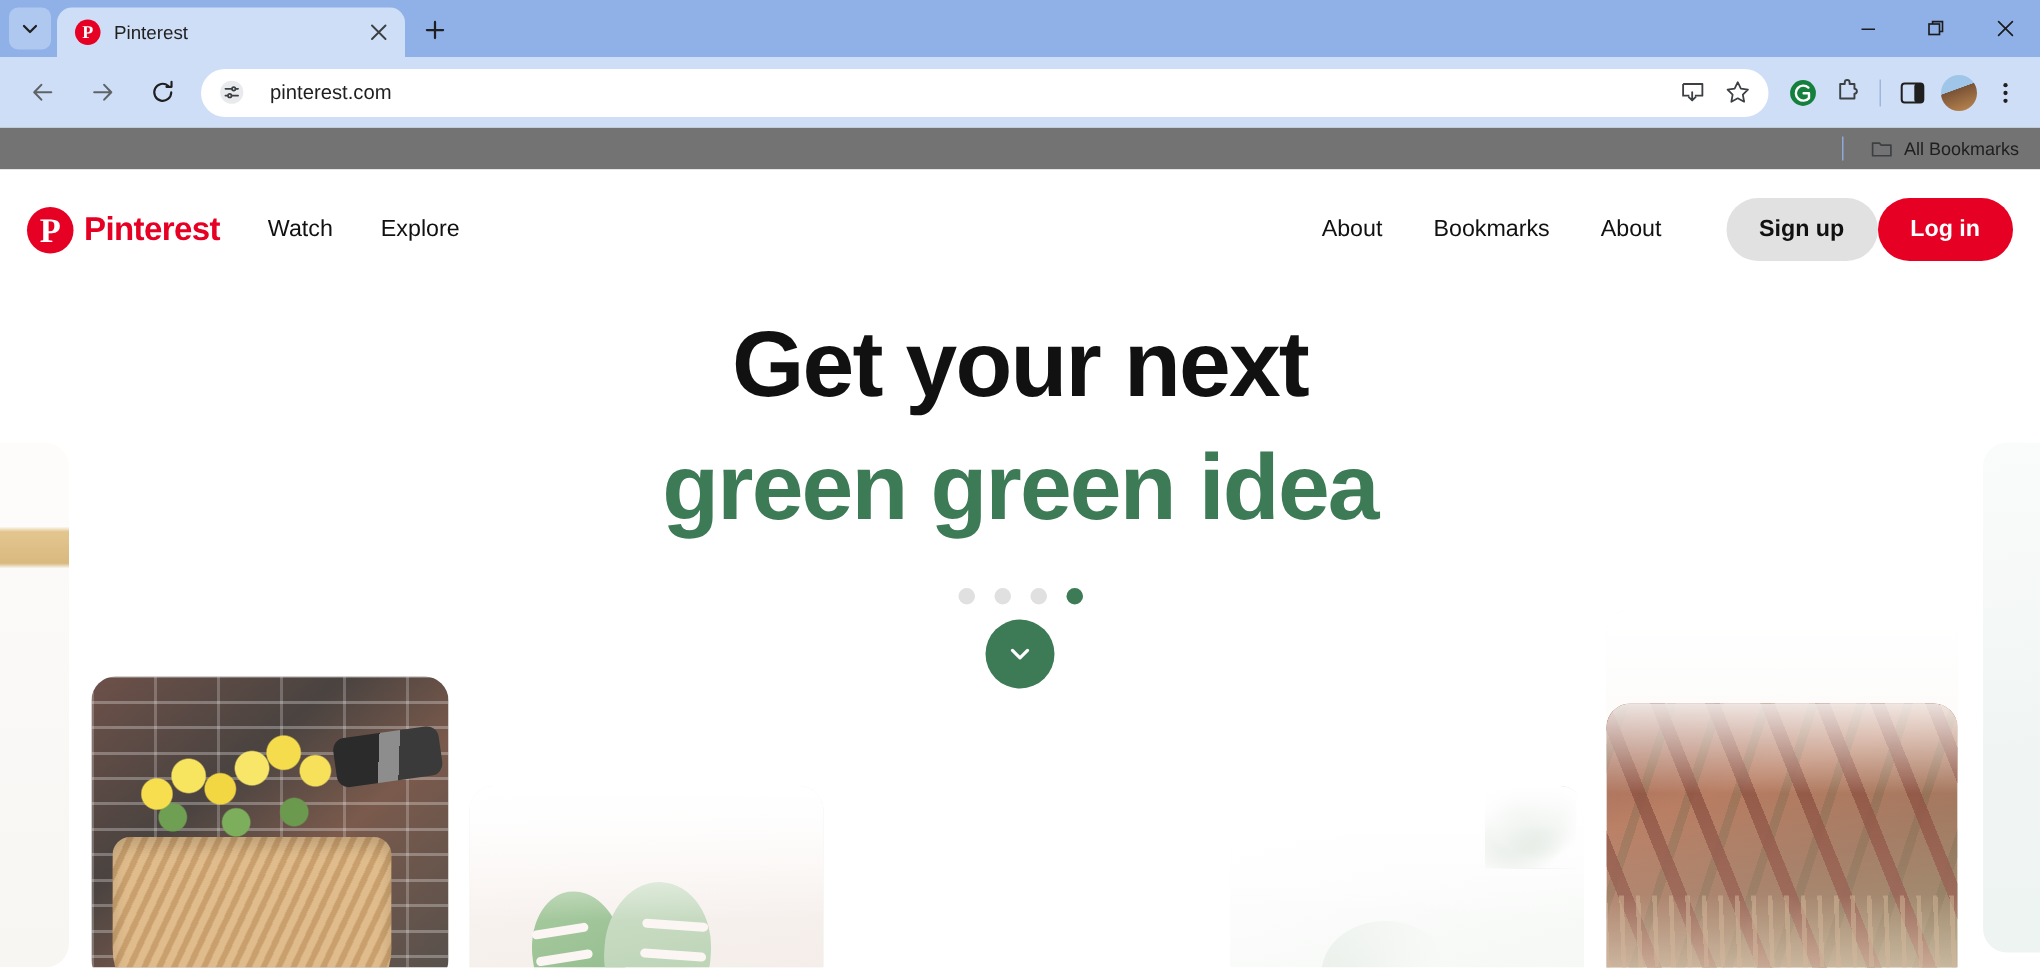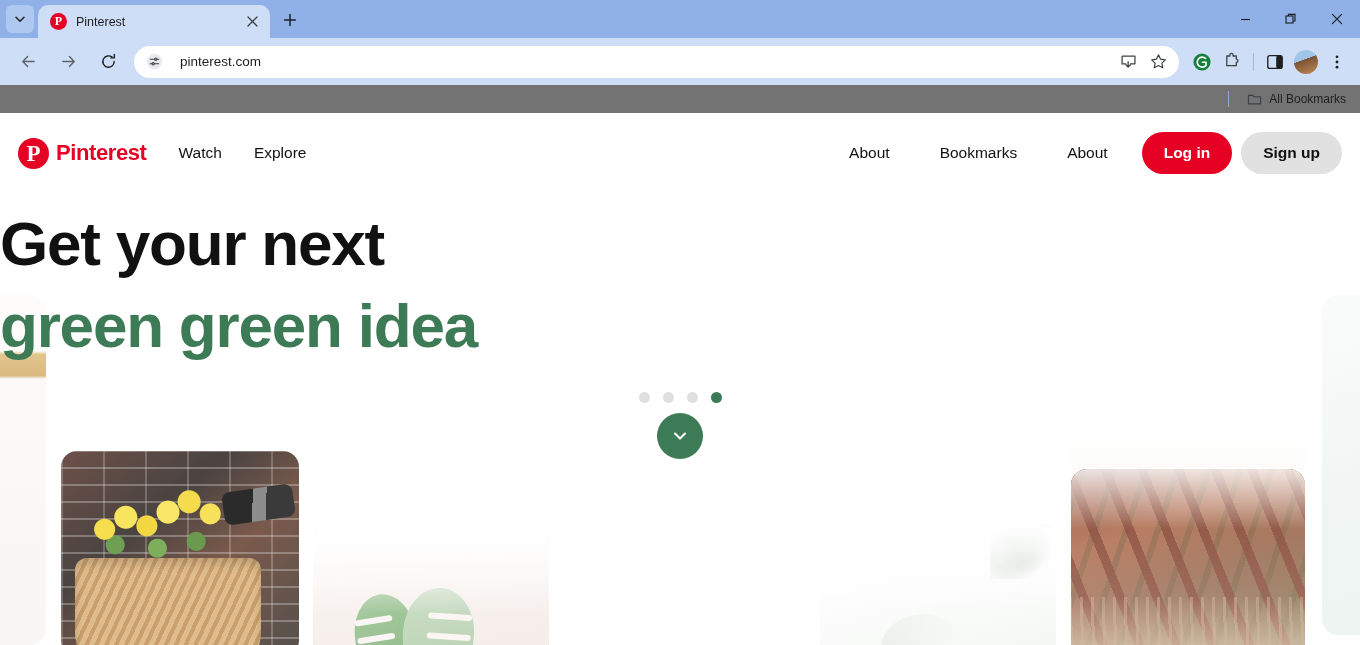--- a/index.html
+++ b/index.html
@@ -135,31 +135,31 @@
   }
   .brand-name {
     margin-left: 7px; font-size: 22px; font-weight: bold;
     color: #E60023; letter-spacing: -0.4px;
   }
   .nav-link {
     font-size: 15.5px; font-weight: normal; color: #111111;
     margin-left: 32px; cursor: pointer; white-space: nowrap;
   }
   .nav-right { margin-left: auto; display: flex; align-items: center; }
-  .nav-right .nav-link { margin-left: 16px; margin-right: 34px; }
+  .nav-right .nav-link { margin-left: 0; margin-right: 34px; }
   .btn {
     border: none; border-radius: 22px; font-size: 15.5px;
     font-weight: bold; padding: 12px 22px; cursor: pointer;
     font-family: "Liberation Sans", sans-serif; white-space: nowrap;
   }
   .btn-login { background: #E60023; color: #fff; }
   .btn-signup { background: #E1E1E1; color: #111; margin-left: 9px; }
 
   .hero {
-    position: relative; padding-top: 20px;
+    position: relative; text-align: center; padding-top: 20px;
     z-index: 15;
   }
   .hero h1 {
     font-size: 62px; font-weight: bold; line-height: 1.0;
     color: #111111; letter-spacing: -1.2px;
   }
   .hero h1 .accent { color: #3D7A56; display: block; margin-top: 20px; }
   .dots {
     display: flex; justify-content: center; gap: 13px; margin-top: 35px;
   }
@@ -418,22 +418,22 @@
         <div class="brand-mark">P</div>
         <div class="brand-name">Pinterest</div>
       </div>
       <div class="nav-link">Watch</div>
       <div class="nav-link">Explore</div>
 
       <div class="nav-right">
         <div class="nav-link">About</div>
         <div class="nav-link">Bookmarks</div>
         <div class="nav-link">About</div>
+        <button class="btn btn-signup">Sign up</button>
         <button class="btn btn-login">Log in</button>
-        <button class="btn btn-signup">Sign up</button>
       </div>
     </div>
 
     <div class="collage">
 
       <div class="card wood" style="left:-38px; top:76px; width:84px; height:350px;">
       </div>
 
       <div class="card" style="left:61px; top:232px; width:238px; height:205px;">
         <div class="art brick"></div>

